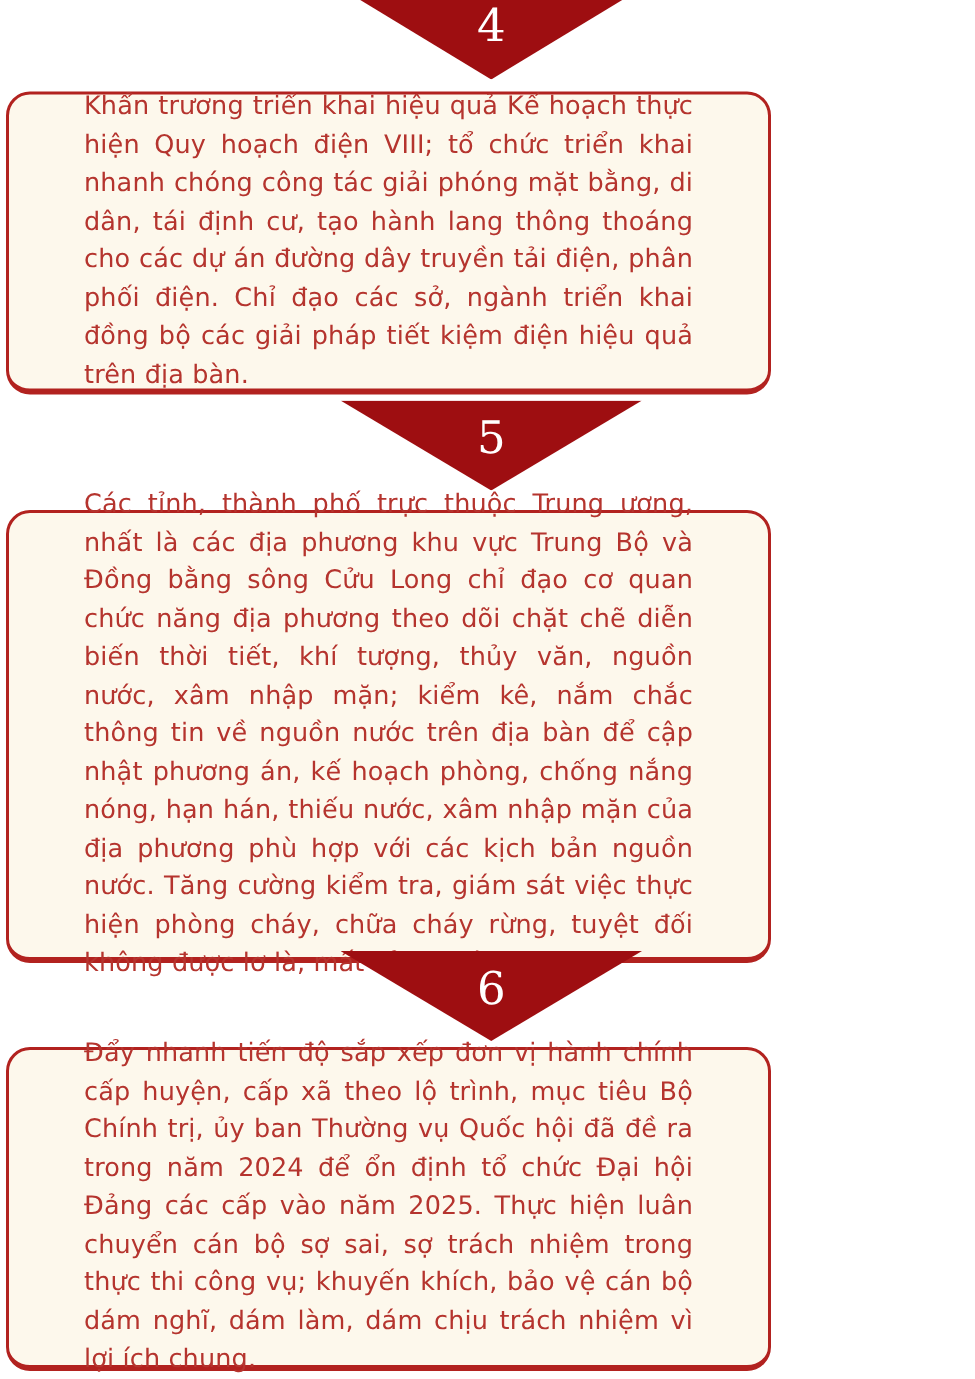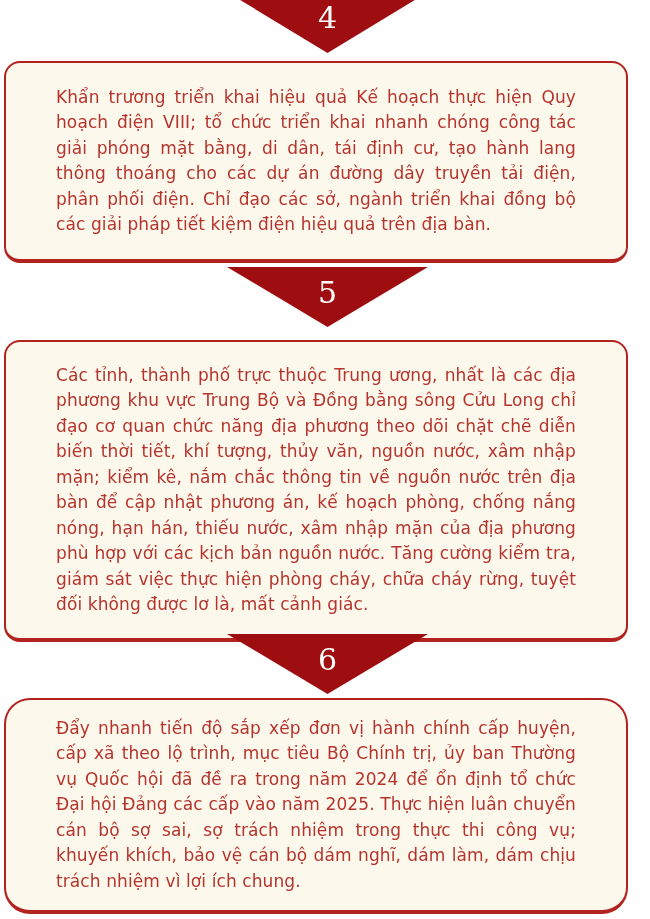--- a/index.html
+++ b/index.html
@@ -2,21 +2,21 @@
 <html style="--page-bg: #ffffff; --box-bg: #fdf8ec; --border-red: #b2221f; --arrow-red: #9e0e11; --text-red: #b5342e;"><head>
 <meta charset="utf-8">
 <style>
   html,body{margin:0;padding:0;}
   body{font-family:"DejaVu Sans",sans-serif;background:#ffffff;}
   #page{
     position:relative;width:650px;height:919px;overflow:hidden;
     background:var(--page-bg,#ffffff);margin:0 auto;
   }
   .box{
-    position:absolute;left:4px;width:624px;box-sizing:border-box;
+    position:absolute;left:4px;width:510px;box-sizing:border-box;
     background:var(--box-bg,#fdf8ec);
     border:2px solid var(--border-red,#b2221f);
     border-bottom-width:4px;
     border-radius:16px;
     display:flex;align-items:center;
     padding:10px 50px;
   }
   .box p{
     margin:0;width:100%;
     text-align:justify;
@@ -35,21 +35,21 @@
     color:#ffffff;
     font-family:"DejaVu Serif",serif;
     font-size:30px;line-height:35px;
     font-weight:400;
   }
   .arrow-4{top:-8px;height:61px;}
   .arrow-5{top:267px;}
   .arrow-6{top:634px;}
   .box-4{top:61px;height:202px;}
   .box-5{top:340px;height:302px;}
-  .box-6{top:698px;height:216px;border-radius:26px;}
+  .box-6{top:698px;height:216px;}
 </style>
 </head>
 <body>
 
 <div id="page">
 
   <div class="arrow arrow-4">
     <span class="num">4</span>
   </div>
 

